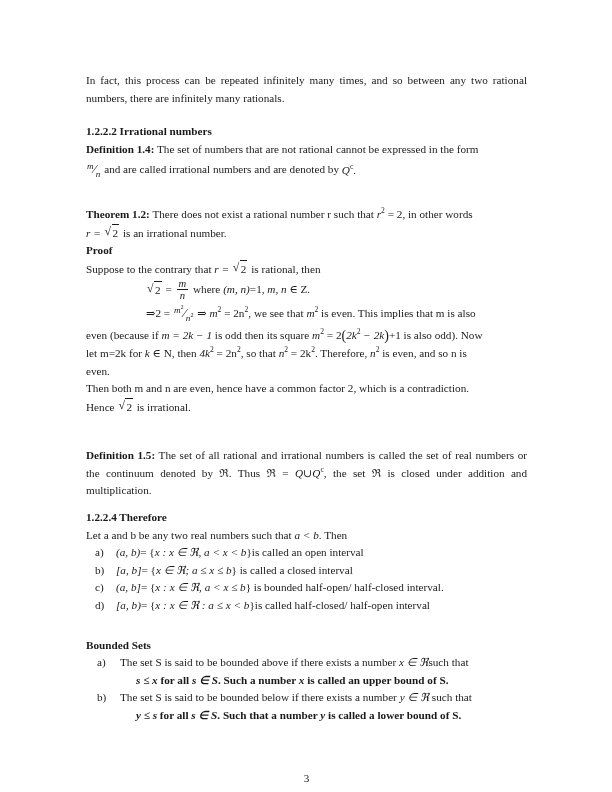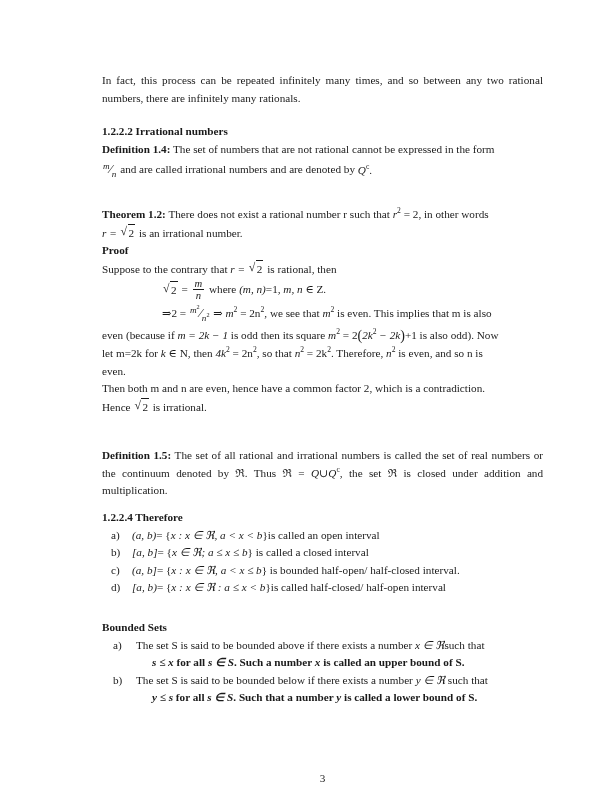--- a/index.html
+++ b/index.html
@@ -10,21 +10,21 @@
     width: 612px;
     height: 792px;
     background: #ffffff;
     font-family: "Liberation Serif", "DejaVu Serif", serif;
     color: #1a1a1a;
     overflow: hidden;
     position: relative;
   }
   .page {
     position: absolute;
-    left: 102px;
+    left: 86px;
     top: 72px;
     width: 441px;
     height: 680px;
   }
   .para {
     font-size: 11.2px;
     line-height: 17.6px;
     text-align: justify;
     text-justify: inter-word;
     margin: 0;
@@ -190,20 +190,21 @@
 
   <div class="gap-lg"></div>
   <div class="gap-sm"></div>
 
   <p class="para"><span class="b">Definition 1.5:</span> <span>The set of all rational and irrational numbers is called the set of real numbers or the continuum denoted by</span> <span class="nb"><span>ℜ</span><span>. Thus</span></span> <span class="nb"><span>ℜ</span> <span class="op">=</span> <span class="mathvar">Q</span><span class="op">∪</span><span class="mathvar">Q</span><sup class="exn">c</sup></span><span>, the set</span> <span>ℜ</span> <span>is closed under addition and multiplication.</span></p>
 
   <div class="gap-sm"></div>
 
   <p class="heading">1.2.2.4  Therefore</p>
 
+  <p class="para nojust"><span>Let a and b be any two real numbers such that</span> <span class="mathvar nb">a &lt; b</span><span>. Then</span></p>
 
   <ol class="alist">
     <li><span class="mk">a)</span><span class="mathvar">(a, b)</span><span class="op">=</span> <span class="op">{</span><span class="mathvar">x : x ∈ ℜ, a &lt; x &lt; b</span><span class="op">}</span><span>is called an open interval</span></li>
     <li><span class="mk">b)</span><span class="mathvar">[a, b]</span><span class="op">=</span> <span class="op">{</span><span class="mathvar">x ∈ ℜ; a ≤ x ≤ b</span><span class="op">}</span> <span>is called a closed interval</span></li>
     <li><span class="mk">c)</span><span class="mathvar">(a, b]</span><span class="op">=</span> <span class="op">{</span><span class="mathvar">x : x ∈ ℜ, a &lt; x ≤ b</span><span class="op">}</span> <span>is bounded half-open/ half-closed interval.</span></li>
     <li><span class="mk">d)</span><span class="mathvar">[a, b)</span><span class="op">=</span> <span class="op">{</span><span class="mathvar">x : x ∈ ℜ : a ≤ x &lt; b</span><span class="op">}</span><span>is called half-closed/ half-open interval</span></li>
   </ol>
 
   <div class="gap-lg"></div>
 

